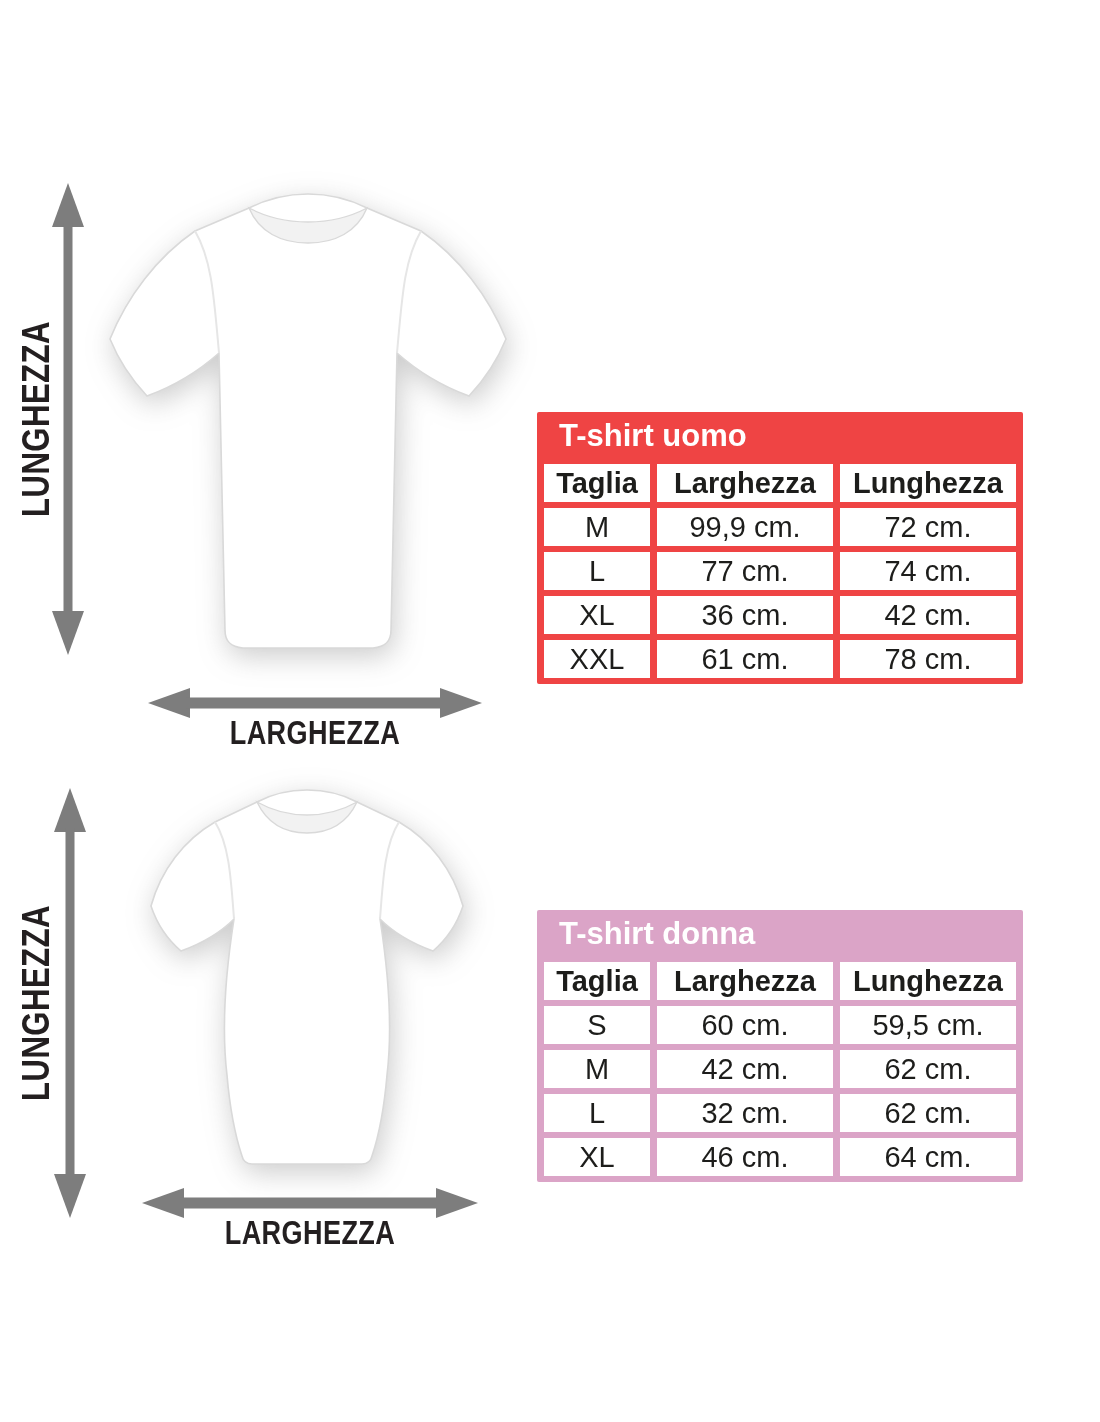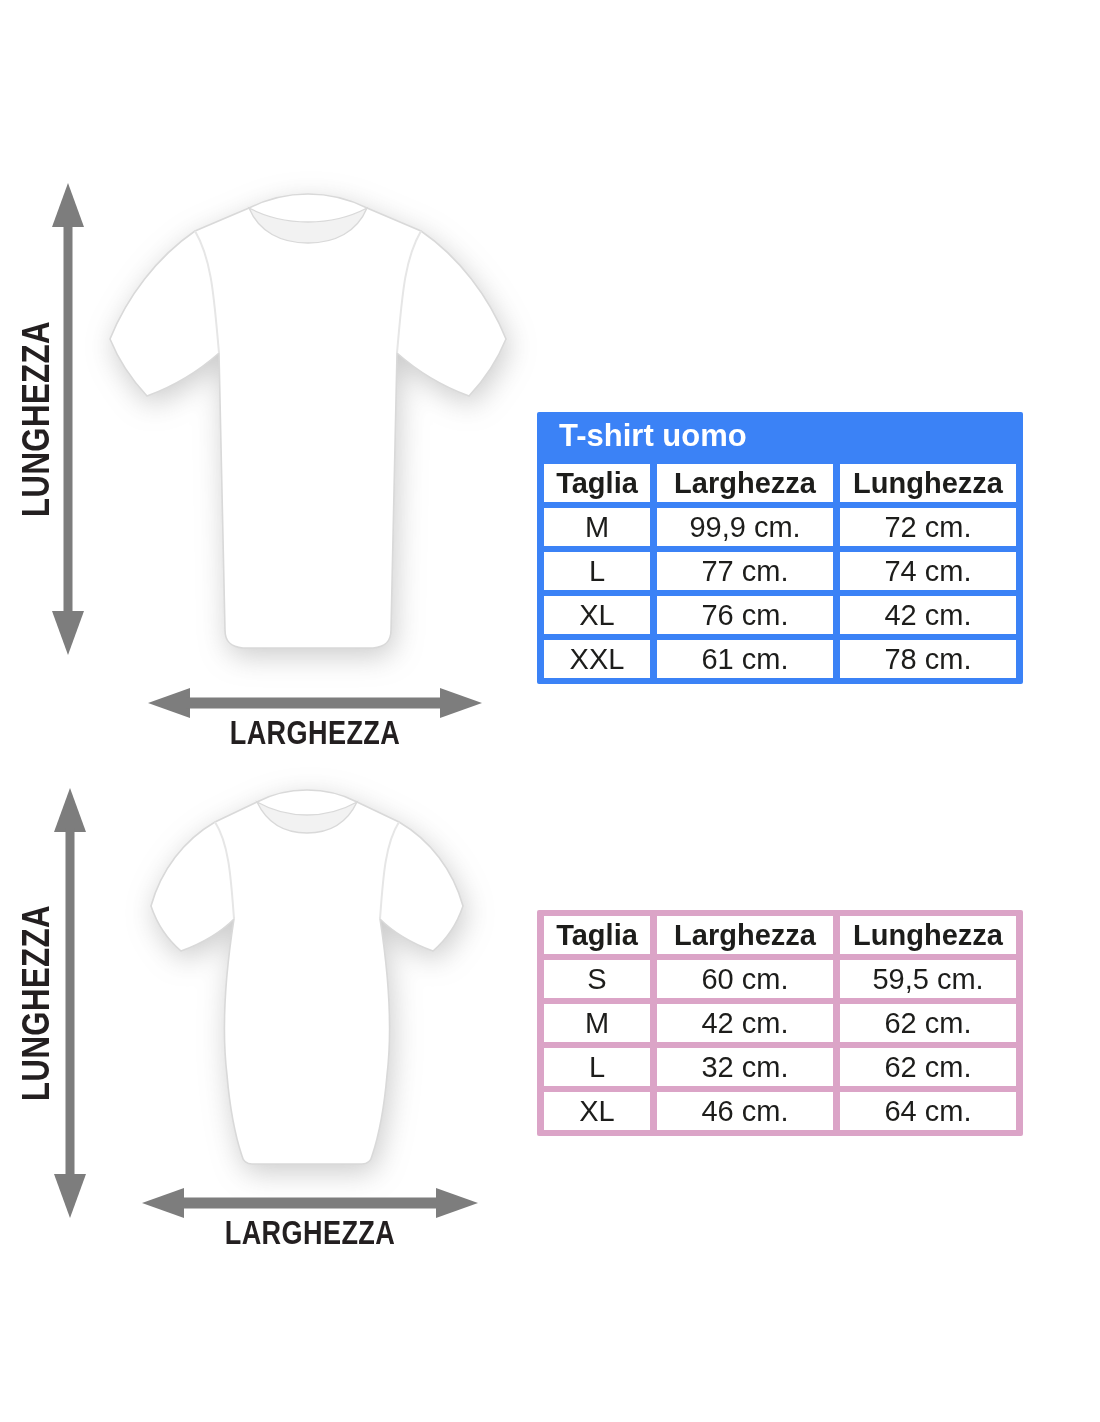--- a/index.html
+++ b/index.html
@@ -46,21 +46,21 @@
   .shirt-body { fill: #ffffff; stroke: #d9d9d9; stroke-width: 1.6; }
   .shirt-collar { fill: #f2f2f2; stroke: #d9d9d9; stroke-width: 1.4; }
   .shirt-seam { fill: none; stroke: #e6e6e6; stroke-width: 2; }
 
   
   .size-table {
     position: absolute;
     width: 486px;
     border-radius: 2px;
   }
-  .size-table.men { background: #3b82f6; }
+  .size-table.men { background: #ef4444; }
   .size-table.women { background: #dba4c7; }
   .table-title {
     height: 46px;
     line-height: 48px;
     padding-left: 22px;
     font-size: 31px;
     font-weight: bold;
     color: #ffffff;
   }
   .size-table table {
@@ -154,21 +154,21 @@
           <td>99,9 cm.</td>
           <td>72 cm.</td>
         </tr>
         <tr>
           <td>L</td>
           <td>77 cm.</td>
           <td>74 cm.</td>
         </tr>
         <tr>
           <td>XL</td>
-          <td>76 cm.</td>
+          <td>36 cm.</td>
           <td>42 cm.</td>
         </tr>
         <tr>
           <td>XXL</td>
           <td>61 cm.</td>
           <td>78 cm.</td>
         </tr>
       </tbody>
     </table>
   </div>
@@ -214,20 +214,21 @@
     <svg class="arrow-svg" width="336" height="34" viewBox="0 0 336 34" aria-hidden="true">
       <polygon class="arrow-fill" points="0,17 42,2 42,32"></polygon>
       <rect class="arrow-fill" x="38" y="11.5" width="260" height="11"></rect>
       <polygon class="arrow-fill" points="336,17 294,2 294,32"></polygon>
     </svg>
   </div>
 
   <div class="dim-label h" style="left:142px; top:1214px; width:336px;">LARGHEZZA</div>
 
   <div class="size-table women" style="left:537px; top:910px;">
+    <div class="table-title">T-shirt donna</div>
     <table>
       <colgroup>
           <col class="c1">
           <col>
           <col>
         </colgroup>
       <thead>
         <tr>
           <th>Taglia</th>
           <th>Larghezza</th>

